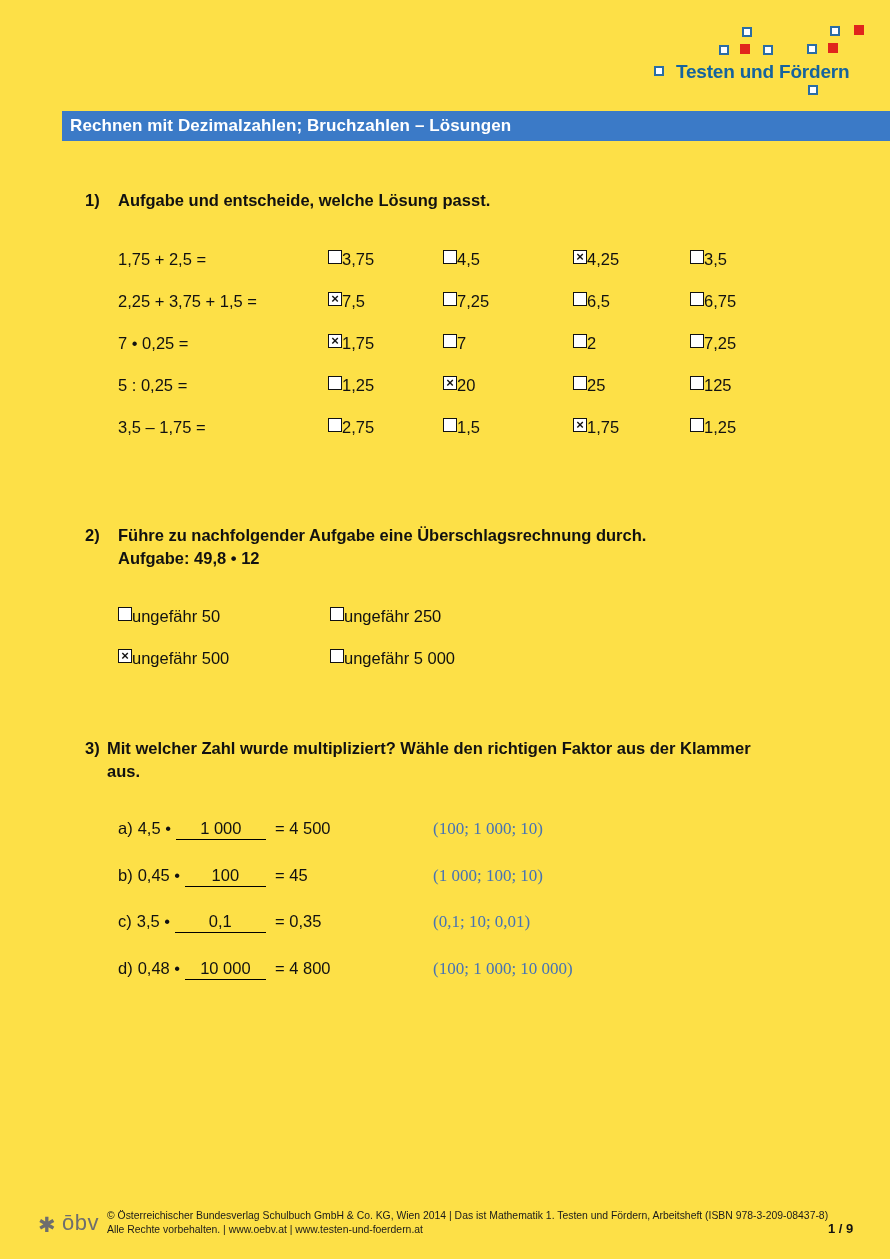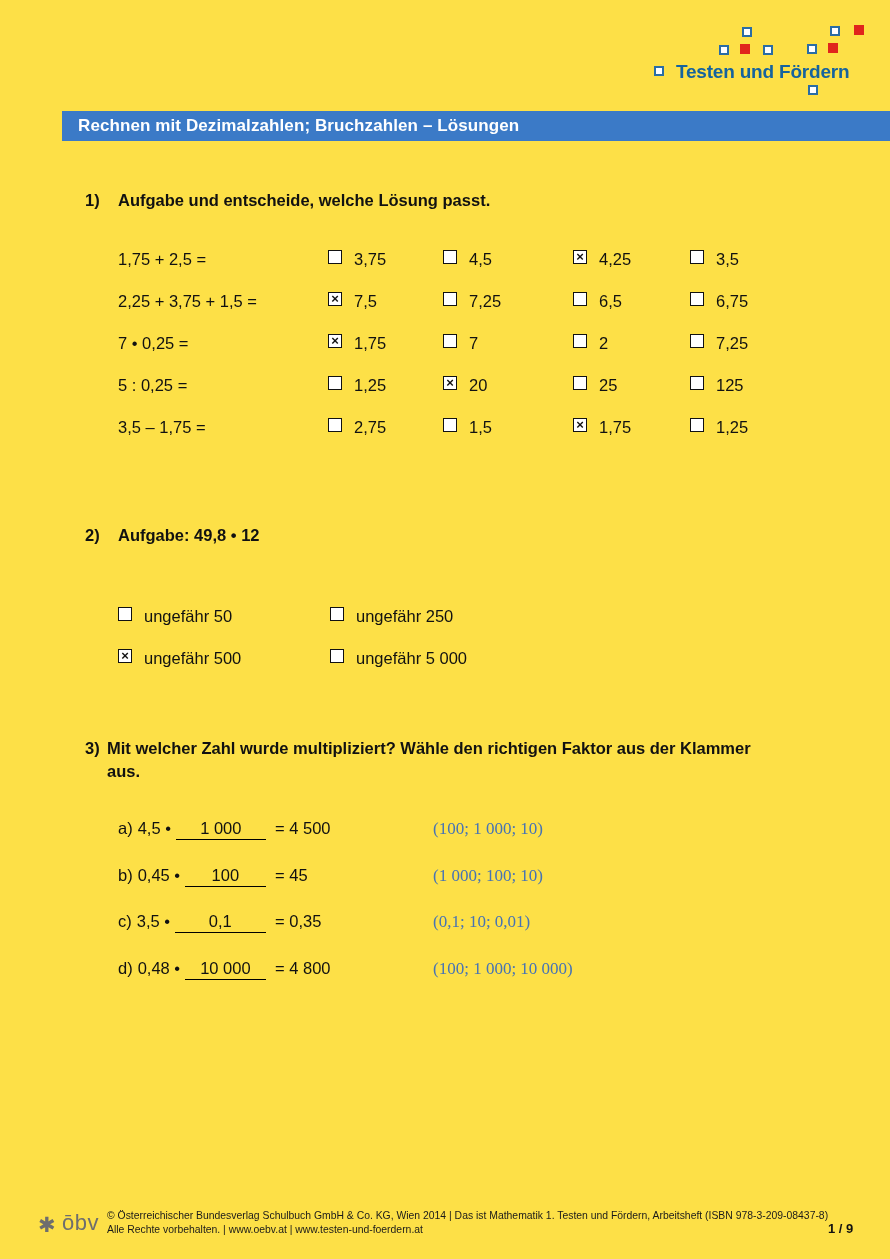--- a/index.html
+++ b/index.html
@@ -9,42 +9,42 @@
   
   .logo { position:absolute; left:640px; top:10px; width:250px; height:95px; }
   .sq { position:absolute; }
   .sq.outline { width:6px; height:6px; border:2px solid #2a6da5; background:#fff; }
   .sq.filled  { width:10px; height:10px; background:#e0251c; }
   .logo-text { position:absolute; left:36px; top:51px; font-size:19px; font-weight:700;
                color:#15639e; letter-spacing:-0.2px; white-space:nowrap; }
 
   
   .titlebar { position:absolute; left:62px; top:111px; width:828px; height:30px; background:#3b7ac7; }
-  .titlebar span { display:block; line-height:30px; padding-left:16px; color:#ffffff;
+  .titlebar span { display:block; line-height:30px; padding-left:8px; color:#ffffff;
                    font-weight:700; font-size:17px; letter-spacing:0.1px; white-space:nowrap; }
 
   
   .qhead { position:absolute; display:flex; font-weight:700; font-size:16.5px; }
   .qnum  { flex:none; width:33px; }
   .qnum-narrow { flex:none; width:22px; }
   #q1-head { left:85px; top:191px; }
   #q2-head { left:85px; top:524px; line-height:23px; }
   #q3-head { left:85px; top:737px; line-height:22.5px; }
   .qlines span { display:block; }
 
   
   .cb { flex:none; box-sizing:content-box; width:12px; height:12px; border:1.7px solid #111;
         font-size:13px; font-weight:700; line-height:12px; text-align:center; margin-top:2px;
         color:#111; background:#fff; }
 
   
   .q1-table { position:absolute; left:118px; top:248px; font-size:16.5px; }
   .q1-row { display:grid; grid-template-columns:210px 115px 130px 117px 90px; height:42px; align-items:start; }
   .expr { white-space:nowrap; padding-top:2px; }
-  .opt { display:flex; gap:12px; white-space:nowrap; }
+  .opt { display:flex; gap:0; white-space:nowrap; }
   .opt .lbl { padding-top:2px; }
 
   
   .q2-opts { position:absolute; left:118px; top:605px; font-size:16.5px; }
   .q2-row { display:grid; grid-template-columns:212px 260px; height:42px; align-items:start; }
 
   
   .q3-rows { position:absolute; left:118px; top:819px; font-size:16.5px; }
   .q3-row { position:relative; height:46.6px; }
   .q3-left { display:inline-flex; width:148px; }
@@ -185,20 +185,21 @@
       <span class="opt">
           <span class="cb"></span>
           <span class="lbl">1,25</span>
         </span>
     </div>
   </div>
 
   <div class="qhead" id="q2-head">
     <span class="qnum">2)</span>
     <span class="qlines">
+      <span>Führe zu nachfolgender Aufgabe eine Überschlagsrechnung durch.</span>
       <span>Aufgabe: 49,8 • 12</span>
     </span>
   </div>
 
   <div class="q2-opts">
     <div class="q2-row">
       <span class="opt">
           <span class="cb"></span>
           <span class="lbl">ungefähr 50</span>
         </span>

